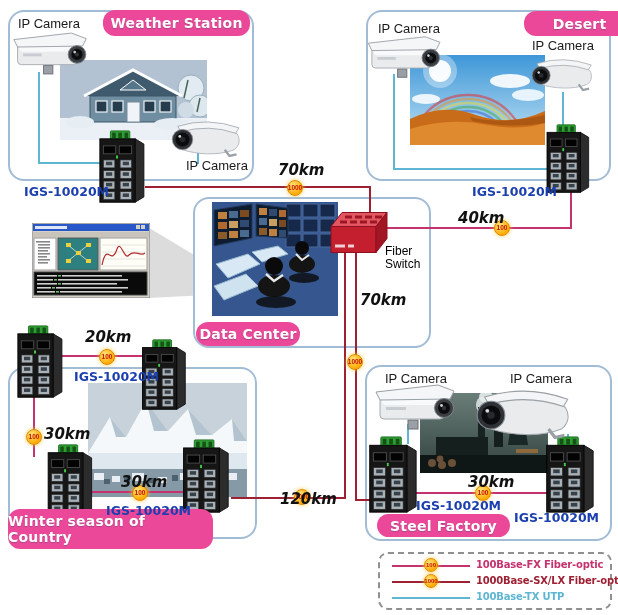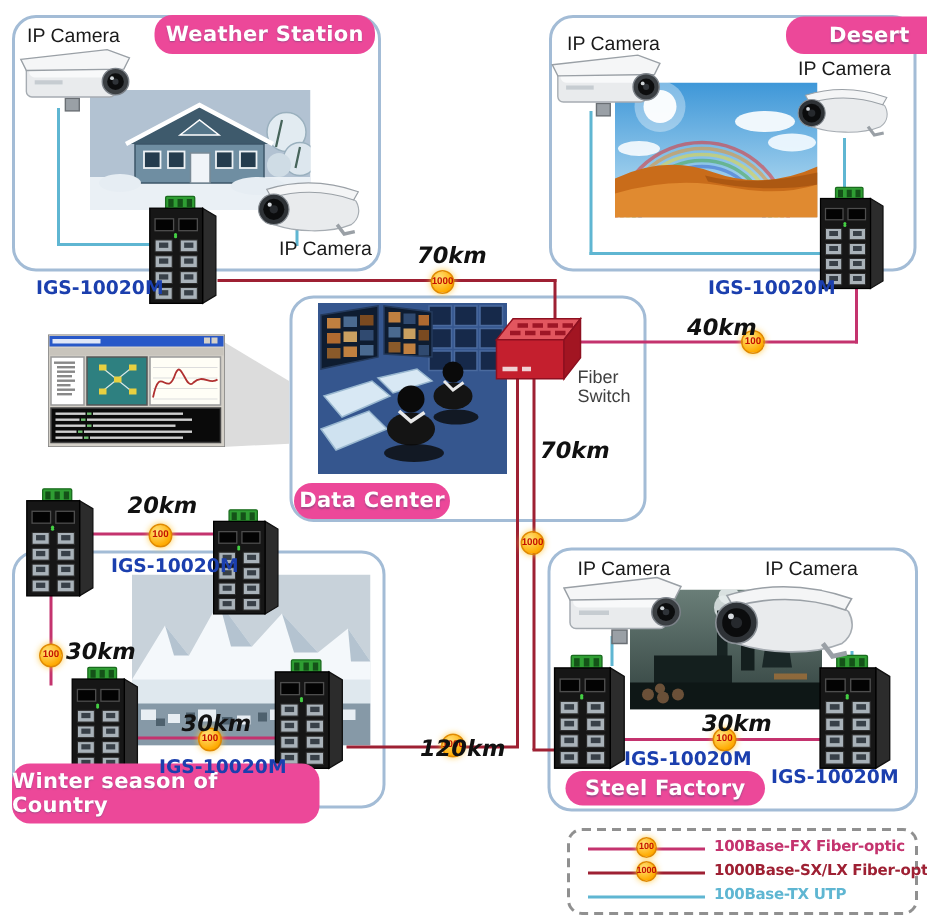--- a/index.html
+++ b/index.html
@@ -18,21 +18,21 @@
         font:bold 14px "DejaVu Sans",sans-serif;display:flex;align-items:center;justify-content:center;
         text-shadow:0 1px 1px rgba(40,70,110,.35);letter-spacing:.2px;}
   .badge{position:absolute;z-index:6;width:16px;height:16px;border-radius:50%;
          background:radial-gradient(circle at 35% 30%,#ffe27a,#ffaa00 72%);
          border:1px solid #e08a00;box-shadow:0 0 4px rgba(255,200,60,.9);
          color:#c41200;font:bold 6.5px "Liberation Sans",sans-serif;
          display:flex;align-items:center;justify-content:center;line-height:1;box-sizing:border-box;}
   .km{position:absolute;z-index:6;font:italic bold 15px "DejaVu Sans",sans-serif;color:#111;white-space:nowrap;}
   .iplabel{position:absolute;z-index:6;font:13px "Liberation Sans",sans-serif;color:#1a1a1a;white-space:nowrap;}
   .igs{position:absolute;z-index:6;font:bold 12.5px "DejaVu Sans",sans-serif;color:#1b3fae;white-space:nowrap;}
-  .fslabel{position:absolute;z-index:6;font:12px/13px "Liberation Sans",sans-serif;color:#404040;width:40px;}
+  .fslabel{position:absolute;z-index:6;font:12px/13px "Liberation Sans",sans-serif;color:#000000;width:40px;}
   .legend{position:absolute;z-index:6;left:378px;top:552px;width:234px;height:58px;background:#fff;
           border:2px dashed #909090;border-radius:10px;box-sizing:border-box;text-align:right;}
   .lg-row{position:absolute;left:10px;right:6px;height:15px;}
   .lg-line{position:absolute;left:2px;top:7px;width:78px;height:2px;}
   .lg-badge{position:absolute;left:34px;top:0px;width:14px;height:14px;font-size:6px;z-index:7;}
   .lg-label{position:absolute;left:86px;top:1px;font:bold 10px "DejaVu Sans",sans-serif;
             letter-spacing:-.2px;white-space:nowrap;}
 </style>
 </head>
 <body>

